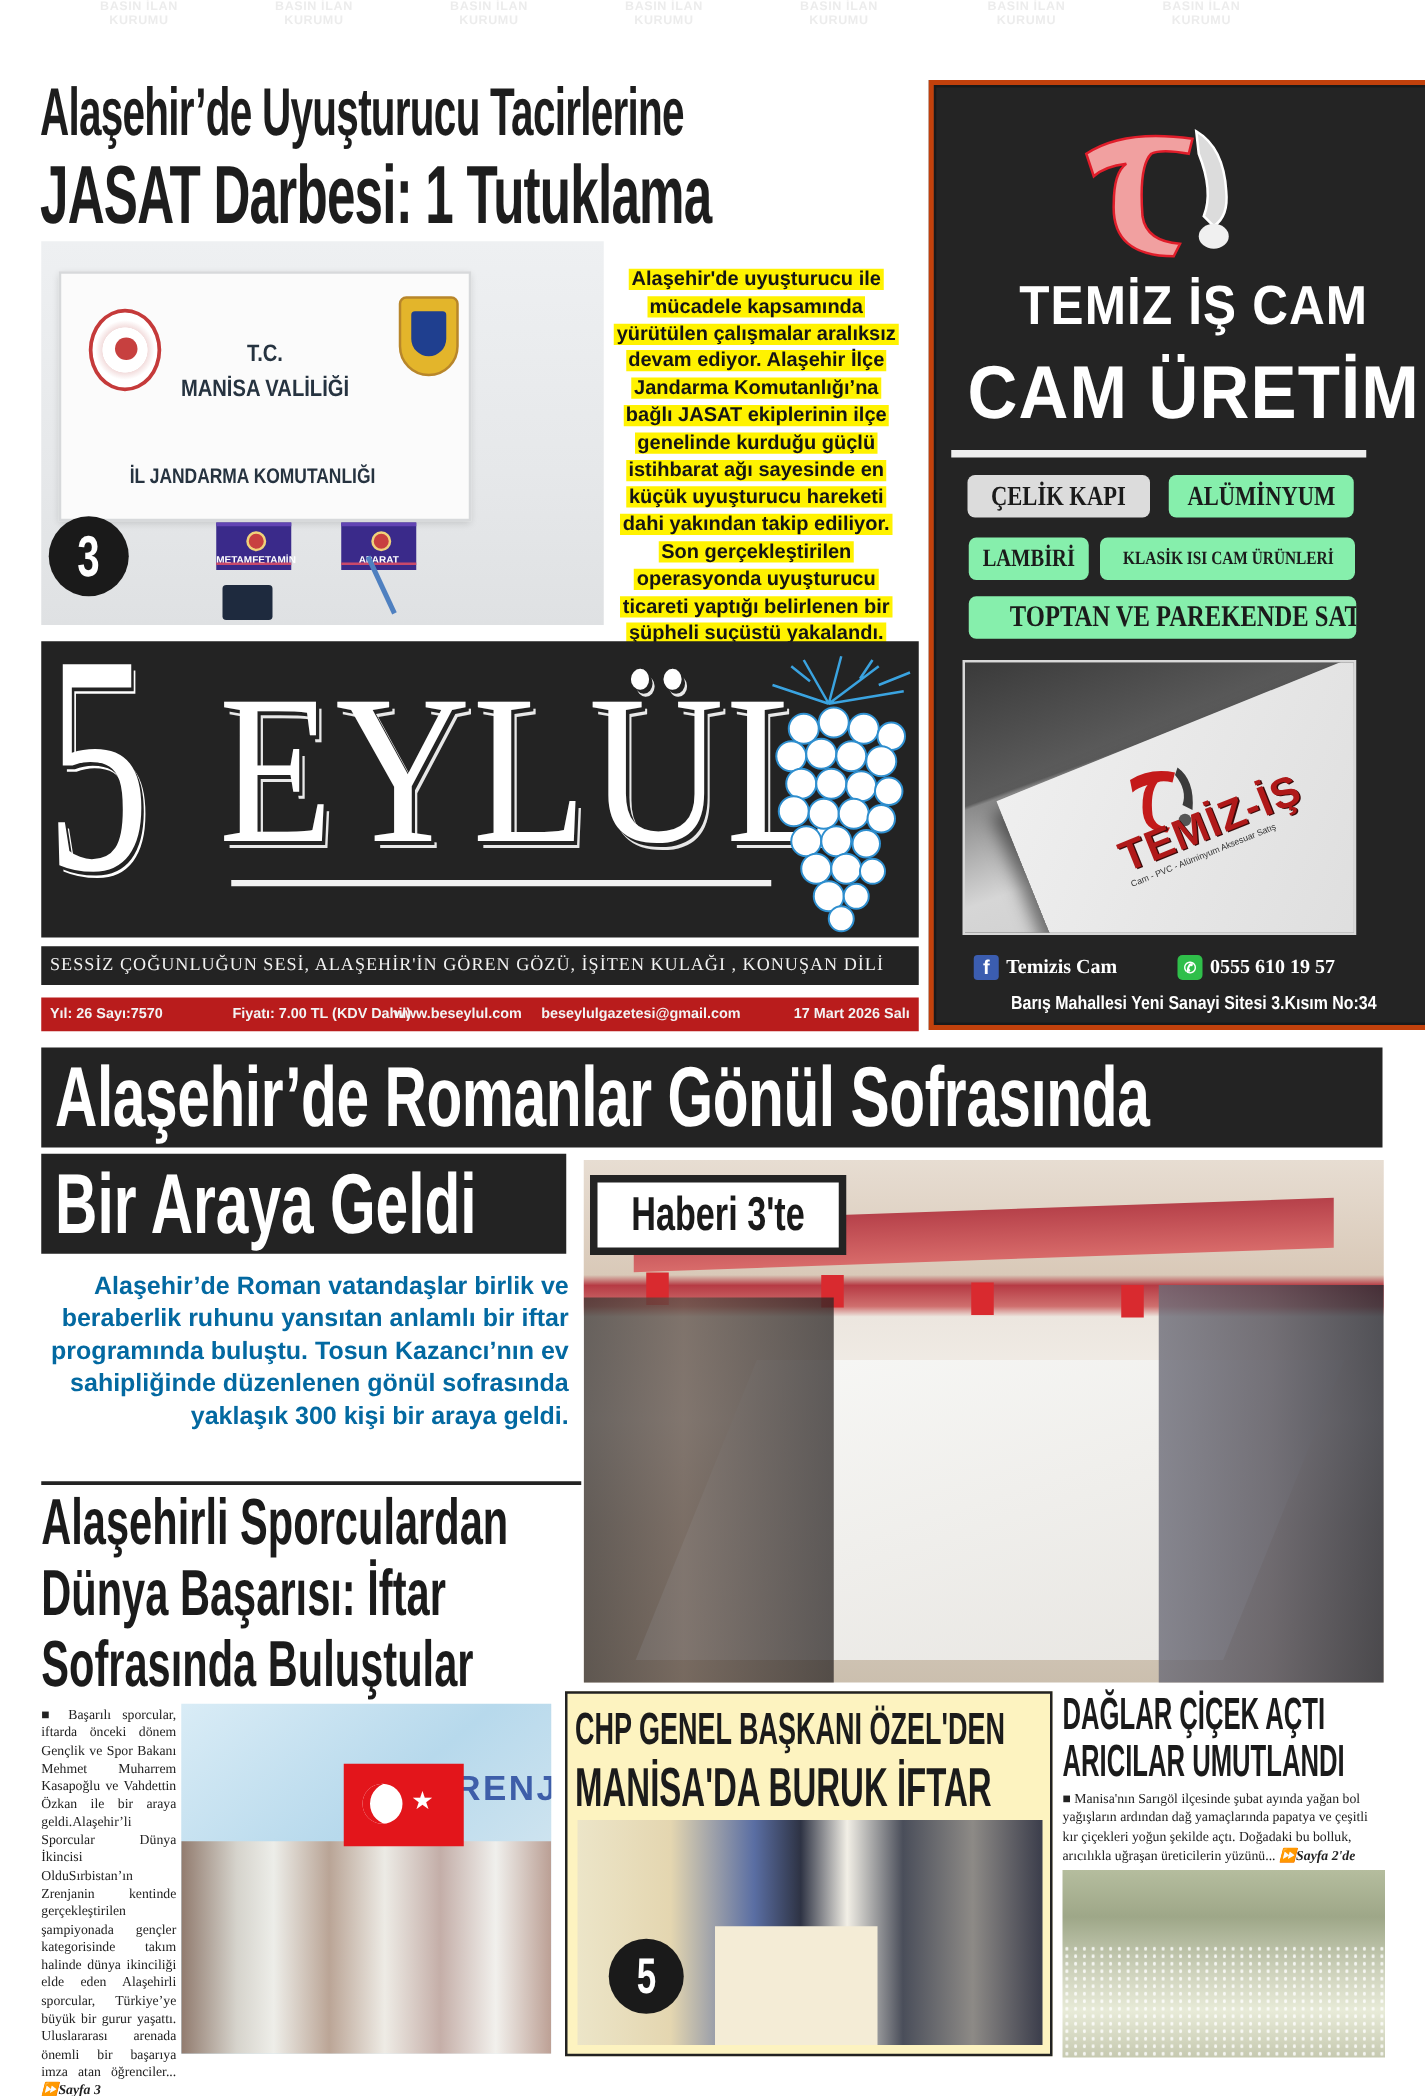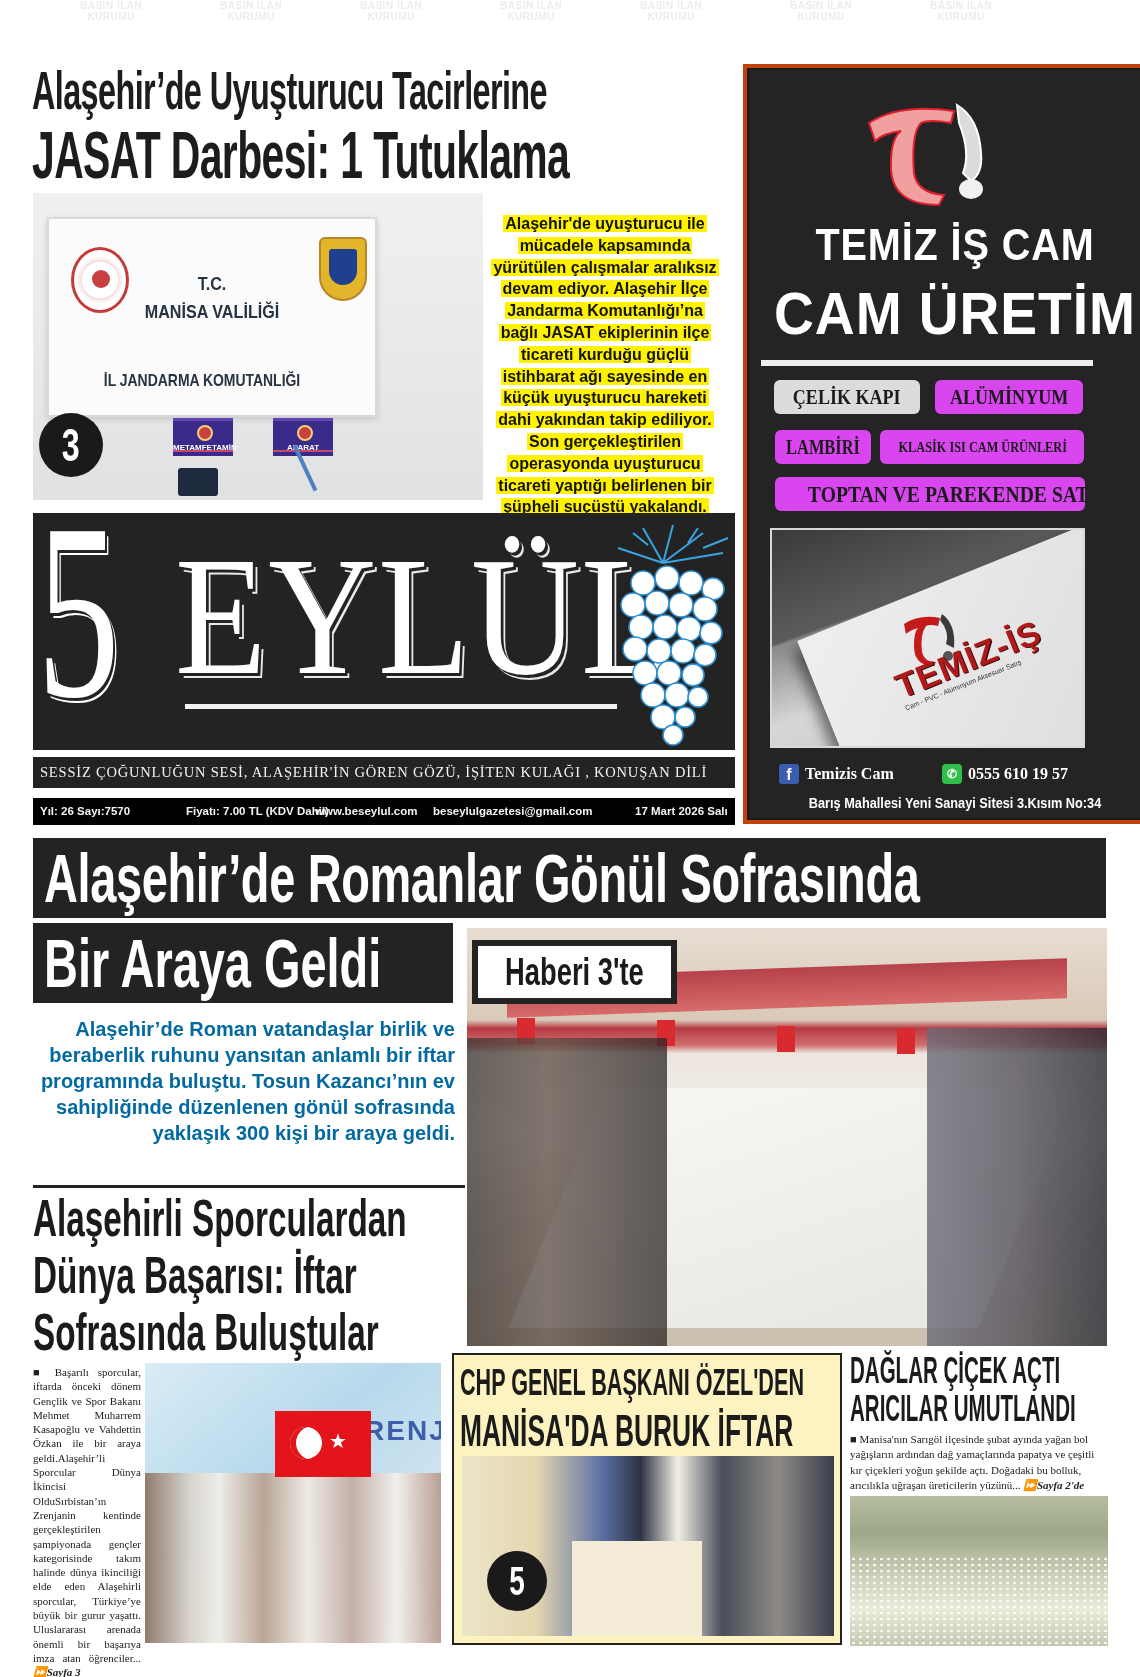--- a/index.html
+++ b/index.html
@@ -45,30 +45,30 @@
 
   
   .mast { left: 33px; top: 513px; width: 702px; height: 237px; background: #232323; overflow: hidden; }
   .mast .five { position: absolute; left: 4px; top: -26px; font-family: "Liberation Serif", serif; font-size: 250px; line-height: 250px; color: #ffffff; transform: scaleX(0.66); transform-origin: left top; font-weight: 400; text-shadow: 3px 3px 0 #232323, 5px 5px 0 #fff; }
   .mast .eylul { position: absolute; left: 142px; top: 18px; font-family: "Liberation Serif", serif; font-size: 170px; line-height: 170px; color: #fff; letter-spacing: 2px; transform: scaleX(0.88); transform-origin: left top; font-weight: 400; text-shadow: 3px 3px 0 #232323, 5px 5px 0 #e8e8e8; }
   .mast .rule { position: absolute; left: 152px; top: 191px; width: 432px; height: 5px; background: #f2f2f2; }
   .mast .sub { position: absolute; left: 170px; top: 197px; width: 440px; text-align: center; font-family: "Liberation Serif", serif; font-style: italic; font-weight: 700; font-size: 30px; line-height: 36px; color: #fff; letter-spacing: 0.5px; }
   .mast .grape { position: absolute; left: 570px; top: 10px; width: 130px; height: 225px; }
 
   .slogan { left: 33px; top: 757px; width: 702px; height: 31px; background: #232323; color: #f3f3f3; font-family: "Liberation Serif", serif; font-size: 14.5px; line-height: 31px; padding-left: 7px; letter-spacing: 0.8px; white-space: nowrap; overflow: hidden; }
-  .infobar { left: 33px; top: 798px; width: 702px; height: 27px; background: #000000; color: #f3f3f3; font-size: 11.5px; font-weight: 700; line-height: 27px; white-space: nowrap; }
+  .infobar { left: 33px; top: 798px; width: 702px; height: 27px; background: #b91c1c; color: #f3f3f3; font-size: 11.5px; font-weight: 700; line-height: 27px; white-space: nowrap; }
   .infobar span { position: absolute; top: 0; }
 
   
   .ad { left: 743px; top: 64px; width: 424px; height: 760px; background: #242424; border: 4px solid #c2410c; box-shadow: inset 0 0 0 2px #1a1a1a; }
   .ad .logo { position: absolute; left: 112px; top: 25px; width: 140px; height: 115px; }
   .ad .brand1 { position: absolute; left: 0; top: 152px; width: 100%; text-align: center; color: #fff; font-size: 44px; font-weight: 700; line-height: 50px; transform: scaleX(0.9); letter-spacing: 1px; }
   .ad .brand2 { position: absolute; left: 0; top: 214px; width: 100%; text-align: center; color: #fff; font-size: 60px; font-weight: 700; line-height: 64px; letter-spacing: 1px; transform: scaleX(0.92); }
   .ad .hrule { position: absolute; left: 14px; top: 292px; width: 332px; height: 6px; background: #efefef; }
-  .ad .pill { position: absolute; height: 34px; background: #d946ef; border-radius: 6px; color: #1b1b1b; font-family: "Liberation Serif", serif; font-weight: 700; text-align: center; white-space: nowrap; overflow: hidden; }
+  .ad .pill { position: absolute; height: 34px; background: #86efac; border-radius: 6px; color: #1b1b1b; font-family: "Liberation Serif", serif; font-weight: 700; text-align: center; white-space: nowrap; overflow: hidden; }
   .ad .pill span { display: inline-block; transform: scaleX(0.82); }
   .ad .photo { position: absolute; left: 23px; top: 460px; width: 315px; height: 220px; background: linear-gradient(160deg, #3a3a3a 0%, #5c5c5c 35%, #8b8b8b 36%, #d6d6d6 60%, #c9c9c9 100%); border: 2px solid #d8d8d8; overflow: hidden; }
   .ad .photo .card { position: absolute; left: 60px; top: 40px; width: 330px; height: 250px; background: linear-gradient(135deg, #efefef, #d9d9d9); transform: rotate(-22deg); box-shadow: -8px 8px 14px rgba(0,0,0,0.5); }
   .ad .photo .mini-logo { position: absolute; left: 128px; top: 78px; width: 60px; height: 60px; }
   .ad .photo .mini-brand { position: absolute; left: 118px; top: 140px; font-size: 34px; font-weight: 700; color: #b01919; transform: rotate(-22deg); transform-origin: left top; letter-spacing: 1px; text-shadow: 1px 1px 0 #3a0a0a; }
   .ad .photo .mini-sub { position: absolute; left: 132px; top: 175px; font-size: 7px; color: #333; transform: rotate(-22deg); transform-origin: left top; }
   .ad .fb { position: absolute; left: 32px; top: 695px; height: 22px; color: #fff; font-family: "Liberation Serif", serif; font-weight: 700; font-size: 16px; line-height: 22px; display: flex; align-items: center; gap: 6px; }
   .ad .wa { position: absolute; left: 195px; top: 695px; height: 22px; color: #fff; font-family: "Liberation Serif", serif; font-weight: 700; font-size: 16px; line-height: 22px; display: flex; align-items: center; gap: 6px; }
   .ad .fbicon { width: 20px; height: 20px; background: #3b5db0; border-radius: 3px; color: #fff; font-size: 16px; line-height: 22px; text-align: center; font-family: "Liberation Sans", sans-serif; }
   .ad .waicon { width: 20px; height: 20px; background: #2fbf4a; border-radius: 4px; color: #fff; font-size: 12px; line-height: 20px; text-align: center; }
@@ -151,21 +151,21 @@
   <div class="page-badge" style="left:6px;top:220px;"><span>3</span></div>
 </div>
 
 <div class="abs lead1">
   <span class="hl">Alaşehir'de uyuşturucu ile</span><br>
   <span class="hl">mücadele kapsamında</span><br>
   <span class="hl">yürütülen çalışmalar aralıksız</span><br>
   <span class="hl">devam ediyor. Alaşehir İlçe</span><br>
   <span class="hl">Jandarma Komutanlığı’na</span><br>
   <span class="hl">bağlı JASAT ekiplerinin ilçe</span><br>
-  <span class="hl">ticareti kurduğu güçlü</span><br>
+  <span class="hl">genelinde kurduğu güçlü</span><br>
   <span class="hl">istihbarat ağı sayesinde en</span><br>
   <span class="hl">küçük uyuşturucu hareketi</span><br>
   <span class="hl">dahi yakından takip ediliyor.</span><br>
   <span class="hl">Son gerçekleştirilen</span><br>
   <span class="hl">operasyonda uyuşturucu</span><br>
   <span class="hl">ticareti yaptığı belirlenen bir</span><br>
   <span class="hl">şüpheli suçüstü yakalandı.</span>
 </div>
 
 <div class="abs mast">

